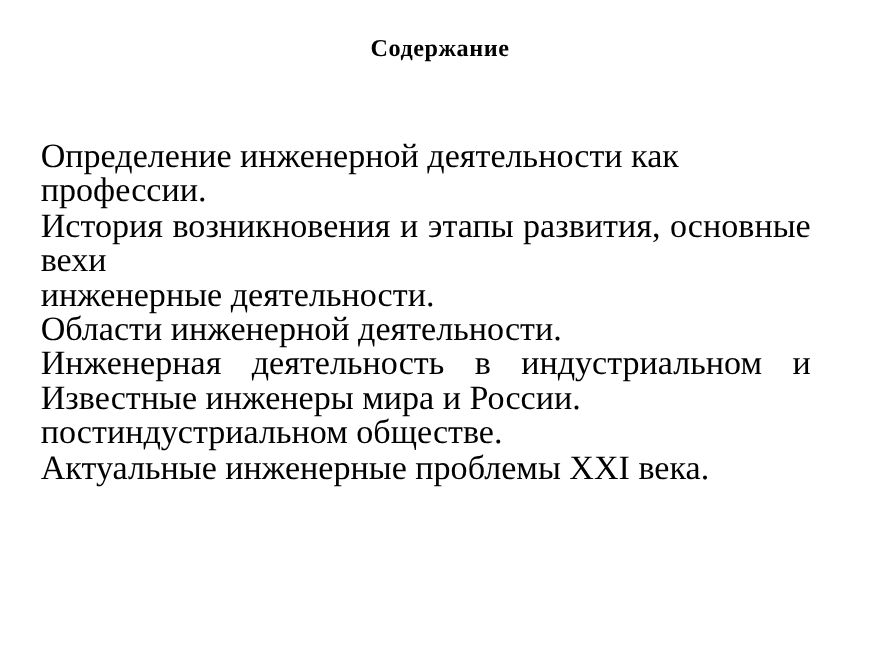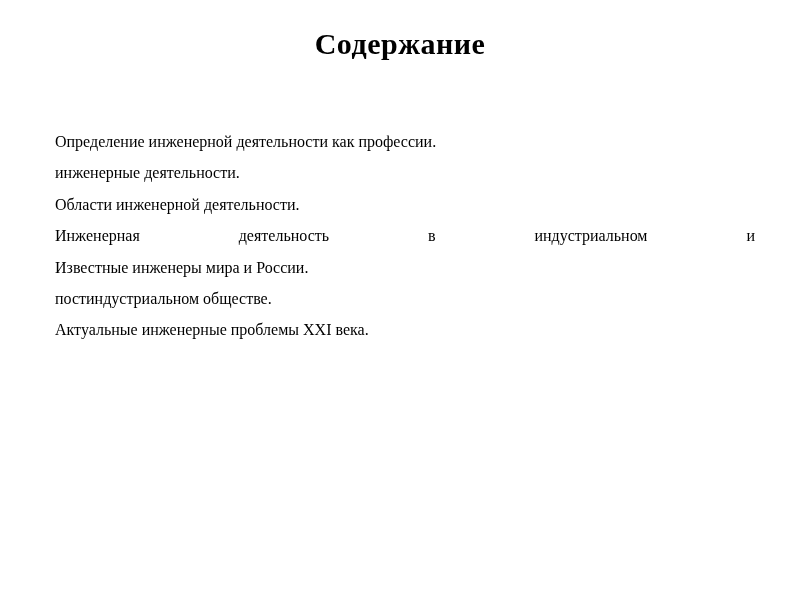--- a/index.html
+++ b/index.html
@@ -15,48 +15,49 @@
     color: #000000;
     font-family: "Liberation Serif", "DejaVu Serif", serif;
     overflow: hidden;
   }
   .slide-title {
     position: absolute;
     top: 26px;
     left: 0;
     width: 100%;
     text-align: center;
-    font-size: 30px;
+    font-size: 22px;
     font-weight: bold;
     line-height: 36px;
     letter-spacing: 0.5px;
   }
   .slide-body {
     position: absolute;
     top: 126px;
-    left: 55px;
+    left: 37px;
     width: 700px;
-    font-size: 16px;
+    font-size: 31px;
     line-height: 31.4px;
   }
   .content-line {
     text-align: left;
   }
   .content-line.justify {
     text-align: justify;
     text-align-last: justify;
   }
 </style>
 </head>
 <body>
 
 <div class="slide">
   <div class="slide-title">Содержание</div>
   <div class="slide-body">
       <div class="content-line">Определение инженерной деятельности как профессии.</div>
+      <div class="content-line justify">История возникновения и этапы развития, основные вехи</div>
       <div class="content-line">инженерные деятельности.</div>
       <div class="content-line">Области инженерной деятельности.</div>
       <div class="content-line justify">Инженерная деятельность в индустриальном и</div>
       <div class="content-line">Известные инженеры мира и России.</div>
       <div class="content-line">постиндустриальном обществе.</div>
       <div class="content-line">Актуальные инженерные проблемы XXI века.</div>
     </div>
 </div>
 
 </body></html>

